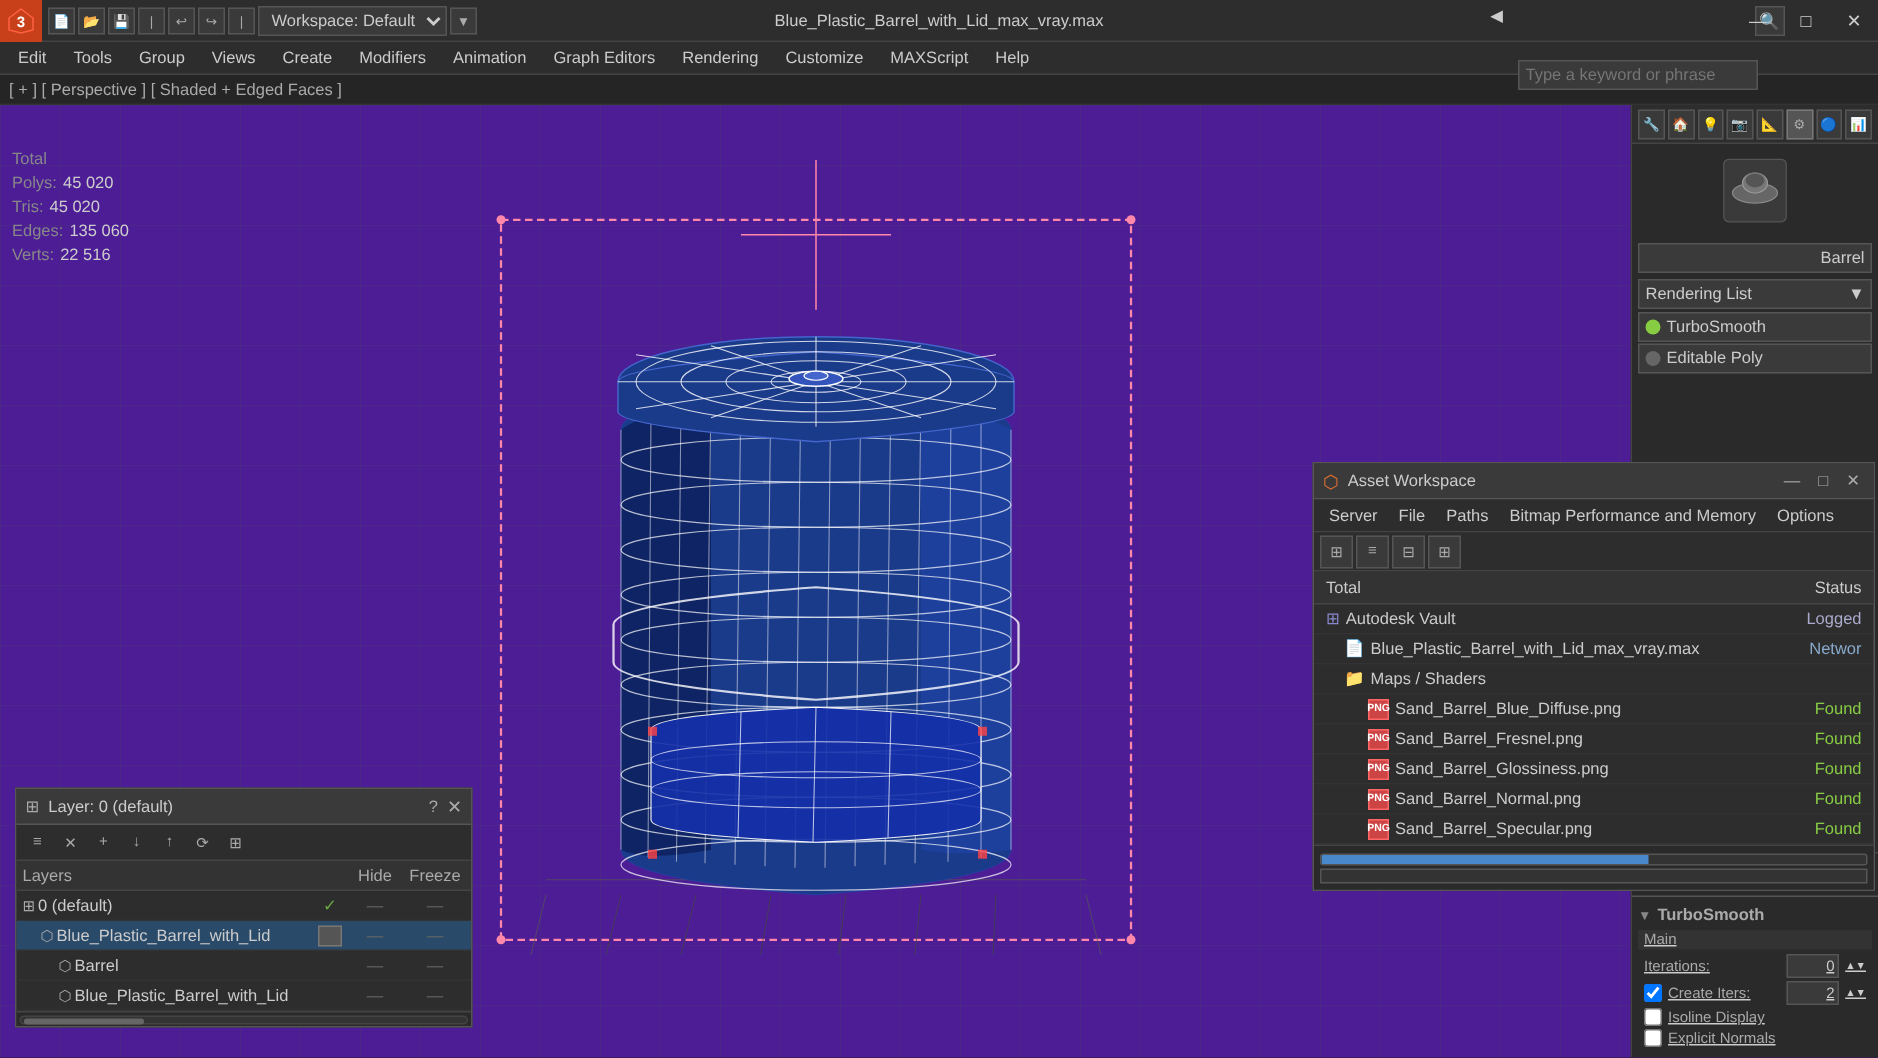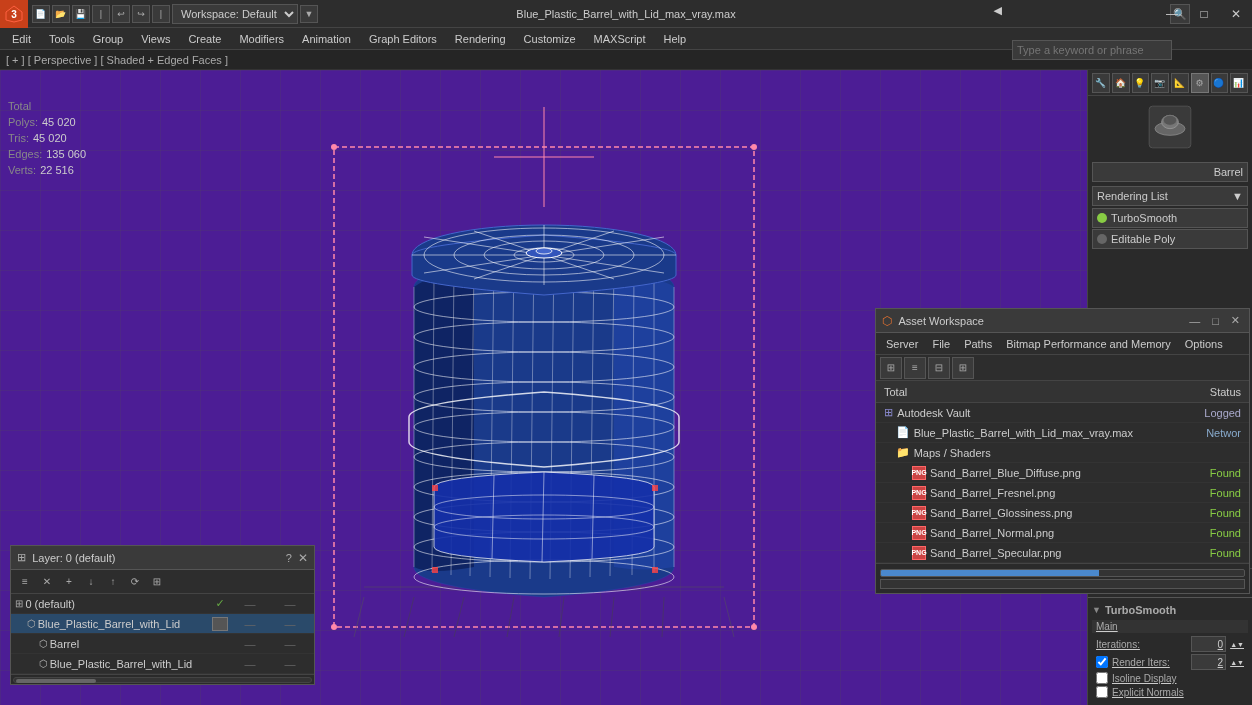--- a/index.html
+++ b/index.html
@@ -471,20 +471,25 @@
       </div>
       <div id="layers-toolbar">
         <span>≡</span>
         <span>✕</span>
         <span>+</span>
         <span>↓</span>
         <span>↑</span>
         <span>⟳</span>
         <span>⊞</span>
       </div>
+      <div id="layers-header">
+        <span class="col-name">Layers</span>
+        <span class="col-hide">Hide</span>
+        <span class="col-freeze">Freeze</span>
+      </div>
 
       <div class="layer-row">
         <span class="row-icon">⊞</span>
         <span class="row-name">0 (default)</span>
         <span class="row-check">✓</span>
         <span class="row-dash">—</span>
         <span class="row-dash">—</span>
       </div>
       <div class="layer-row selected">
         <span style="width:12px;display:inline-block;"></span>
@@ -573,21 +578,21 @@
       </div>
       <div class="prop-section">
         <div class="prop-section-title">Main</div>
         <div class="prop-row">
           <span class="prop-label">Iterations:</span>
           <input class="prop-input" value="0" style="width: 35px;">
           <span style="display:flex;flex-direction:column;font-size:7px;cursor:pointer;">▲▼</span>
         </div>
         <div class="prop-row">
           <input type="checkbox" class="prop-checkbox" checked="" style="">
-          <span class="prop-label">Render Iters:</span>
+          <span class="prop-label">Create Iters:</span>
           <input class="prop-input" value="2" style="width: 35px;">
           <span style="display:flex;flex-direction:column;font-size:7px;cursor:pointer;">▲▼</span>
         </div>
         <div class="prop-check-row">
           <input type="checkbox" class="prop-checkbox" style="">
           <span class="prop-check-label">Isoline Display</span>
         </div>
         <div class="prop-check-row">
           <input type="checkbox" class="prop-checkbox" style="">
           <span class="prop-check-label">Explicit Normals</span>

